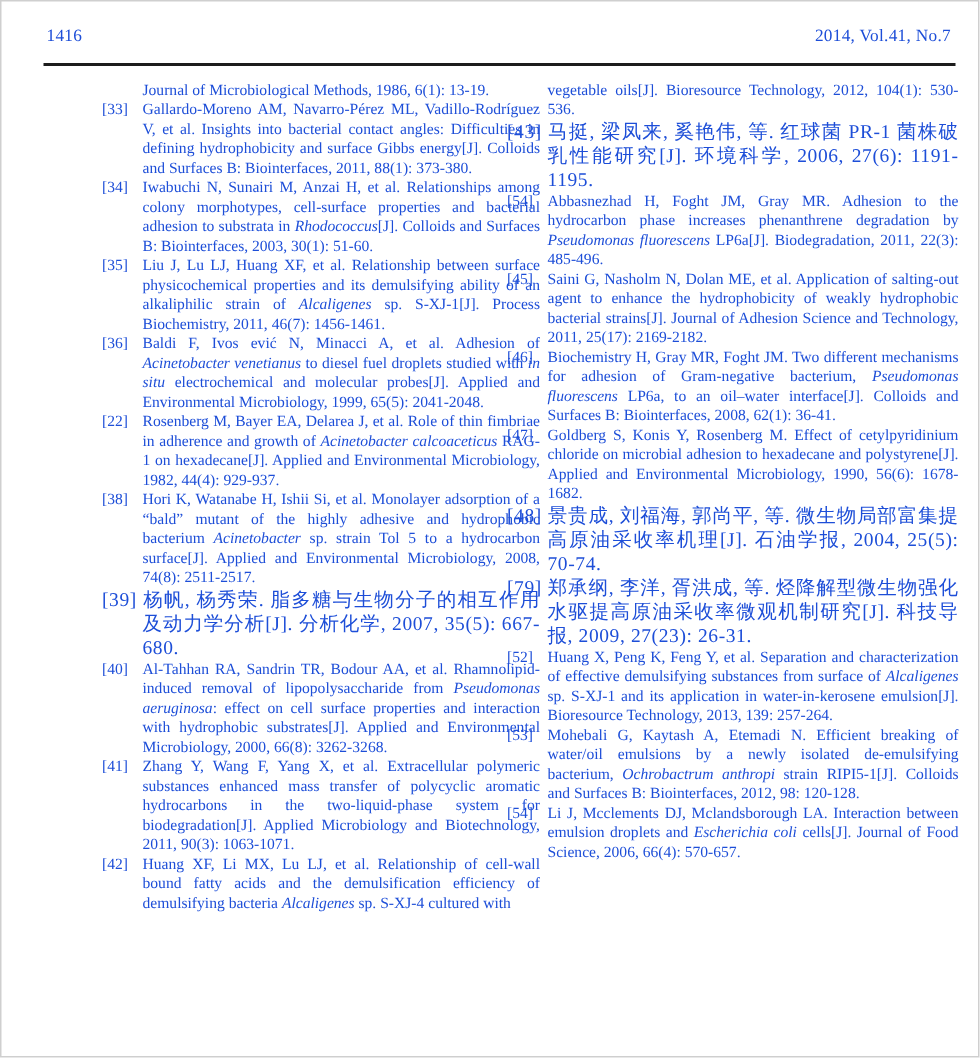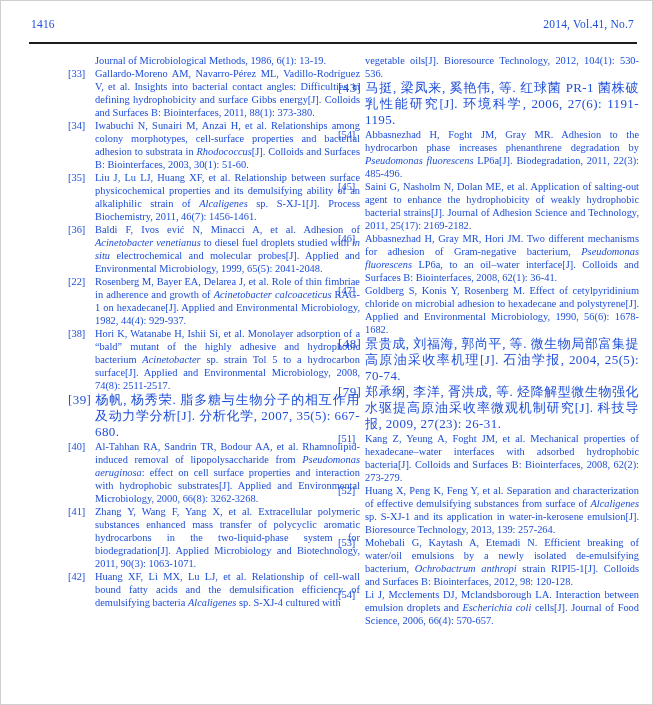--- a/index.html
+++ b/index.html
@@ -57,22 +57,21 @@
       <div class="ref-entry cjk"><span class="ref-label">[39]</span><span><span>杨帆, 杨秀荣. 脂多糖与生物分子的相互作用及动力学分析[J]. 分析化学, 2007, 35(5): 667-680.</span></span></div>
       <div class="ref-entry"><span class="ref-label">[40]</span><span><span>Al-Tahhan RA, Sandrin TR, Bodour AA, et al. Rhamnolipid-induced removal of lipopolysaccharide from </span><em>Pseudomonas aeruginosa</em><span>: effect on cell surface properties and interaction with hydrophobic substrates[J]. Applied and Environmental Microbiology, 2000, 66(8): 3262-3268.</span></span></div>
       <div class="ref-entry"><span class="ref-label">[41]</span><span><span>Zhang Y, Wang F, Yang X, et al. Extracellular polymeric substances enhanced mass transfer of polycyclic aromatic hydrocarbons in the two-liquid-phase system for biodegradation[J]. Applied Microbiology and Biotechnology, 2011, 90(3): 1063-1071.</span></span></div>
       <div class="ref-entry"><span class="ref-label">[42]</span><span><span>Huang XF, Li MX, Lu LJ, et al. Relationship of cell-wall bound fatty acids and the demulsification efficiency of demulsifying bacteria </span><em>Alcaligenes</em><span> sp. S-XJ-4 cultured with</span></span></div>
     </div>
   <div class="col col-right">
       <div class="ref-entry"><span class="ref-label"></span><span><span>vegetable oils[J]. Bioresource Technology, 2012, 104(1): 530-536.</span></span></div>
       <div class="ref-entry cjk"><span class="ref-label">[43]</span><span><span>马挺, 梁凤来, 奚艳伟, 等. 红球菌 PR-1 菌株破乳性能研究[J]. 环境科学, 2006, 27(6): 1191-1195.</span></span></div>
       <div class="ref-entry"><span class="ref-label">[54]</span><span><span>Abbasnezhad H, Foght JM, Gray MR. Adhesion to the hydrocarbon phase increases phenanthrene degradation by </span><em>Pseudomonas fluorescens</em><span> LP6a[J]. Biodegradation, 2011, 22(3): 485-496.</span></span></div>
       <div class="ref-entry"><span class="ref-label">[45]</span><span><span>Saini G, Nasholm N, Dolan ME, et al. Application of salting-out agent to enhance the hydrophobicity of weakly hydrophobic bacterial strains[J]. Journal of Adhesion Science and Technology, 2011, 25(17): 2169-2182.</span></span></div>
-      <div class="ref-entry"><span class="ref-label">[46]</span><span><span>Abbasnezhad H, Gray MR, Hori JM. Two different mechanisms for adhesion of Gram-negative bacterium, </span><em>Pseudomonas fluorescens</em><span> LP6a, to an oil–water interface[J]. Colloids and Surfaces B: Biointerfaces, 2008, 62(1): 36-41.</span></span></div>
+      <div class="ref-entry"><span class="ref-label">[46]</span><span><span>Biochemistry H, Gray MR, Foght JM. Two different mechanisms for adhesion of Gram-negative bacterium, </span><em>Pseudomonas fluorescens</em><span> LP6a, to an oil–water interface[J]. Colloids and Surfaces B: Biointerfaces, 2008, 62(1): 36-41.</span></span></div>
       <div class="ref-entry"><span class="ref-label">[47]</span><span><span>Goldberg S, Konis Y, Rosenberg M. Effect of cetylpyridinium chloride on microbial adhesion to hexadecane and polystyrene[J]. Applied and Environmental Microbiology, 1990, 56(6): 1678-1682.</span></span></div>
       <div class="ref-entry cjk"><span class="ref-label">[48]</span><span><span>景贵成, 刘福海, 郭尚平, 等. 微生物局部富集提高原油采收率机理[J]. 石油学报, 2004, 25(5): 70-74.</span></span></div>
       <div class="ref-entry cjk"><span class="ref-label">[79]</span><span><span>郑承纲, 李洋, 胥洪成, 等. 烃降解型微生物强化水驱提高原油采收率微观机制研究[J]. 科技导报, 2009, 27(23): 26-31.</span></span></div>
-      <div class="ref-entry"><span class="ref-label">[51]</span><span><span>Kang Z, Yeung A, Foght JM, et al. Mechanical properties of hexadecane–water interfaces with adsorbed hydrophobic bacteria[J]. Colloids and Surfaces B: Biointerfaces, 2008, 62(2): 273-279.</span></span></div>
       <div class="ref-entry"><span class="ref-label">[52]</span><span><span>Huang X, Peng K, Feng Y, et al. Separation and characterization of effective demulsifying substances from surface of </span><em>Alcaligenes</em><span> sp. S-XJ-1 and its application in water-in-kerosene emulsion[J]. Bioresource Technology, 2013, 139: 257-264.</span></span></div>
       <div class="ref-entry"><span class="ref-label">[53]</span><span><span>Mohebali G, Kaytash A, Etemadi N. Efficient breaking of water/oil emulsions by a newly isolated de-emulsifying bacterium, </span><em>Ochrobactrum anthropi</em><span> strain RIPI5-1[J]. Colloids and Surfaces B: Biointerfaces, 2012, 98: 120-128.</span></span></div>
       <div class="ref-entry"><span class="ref-label">[54]</span><span><span>Li J, Mcclements DJ, Mclandsborough LA. Interaction between emulsion droplets and </span><em>Escherichia coli</em><span> cells[J]. Journal of Food Science, 2006, 66(4): 570-657.</span></span></div>
     </div>
 </div>
 
 </body></html>

